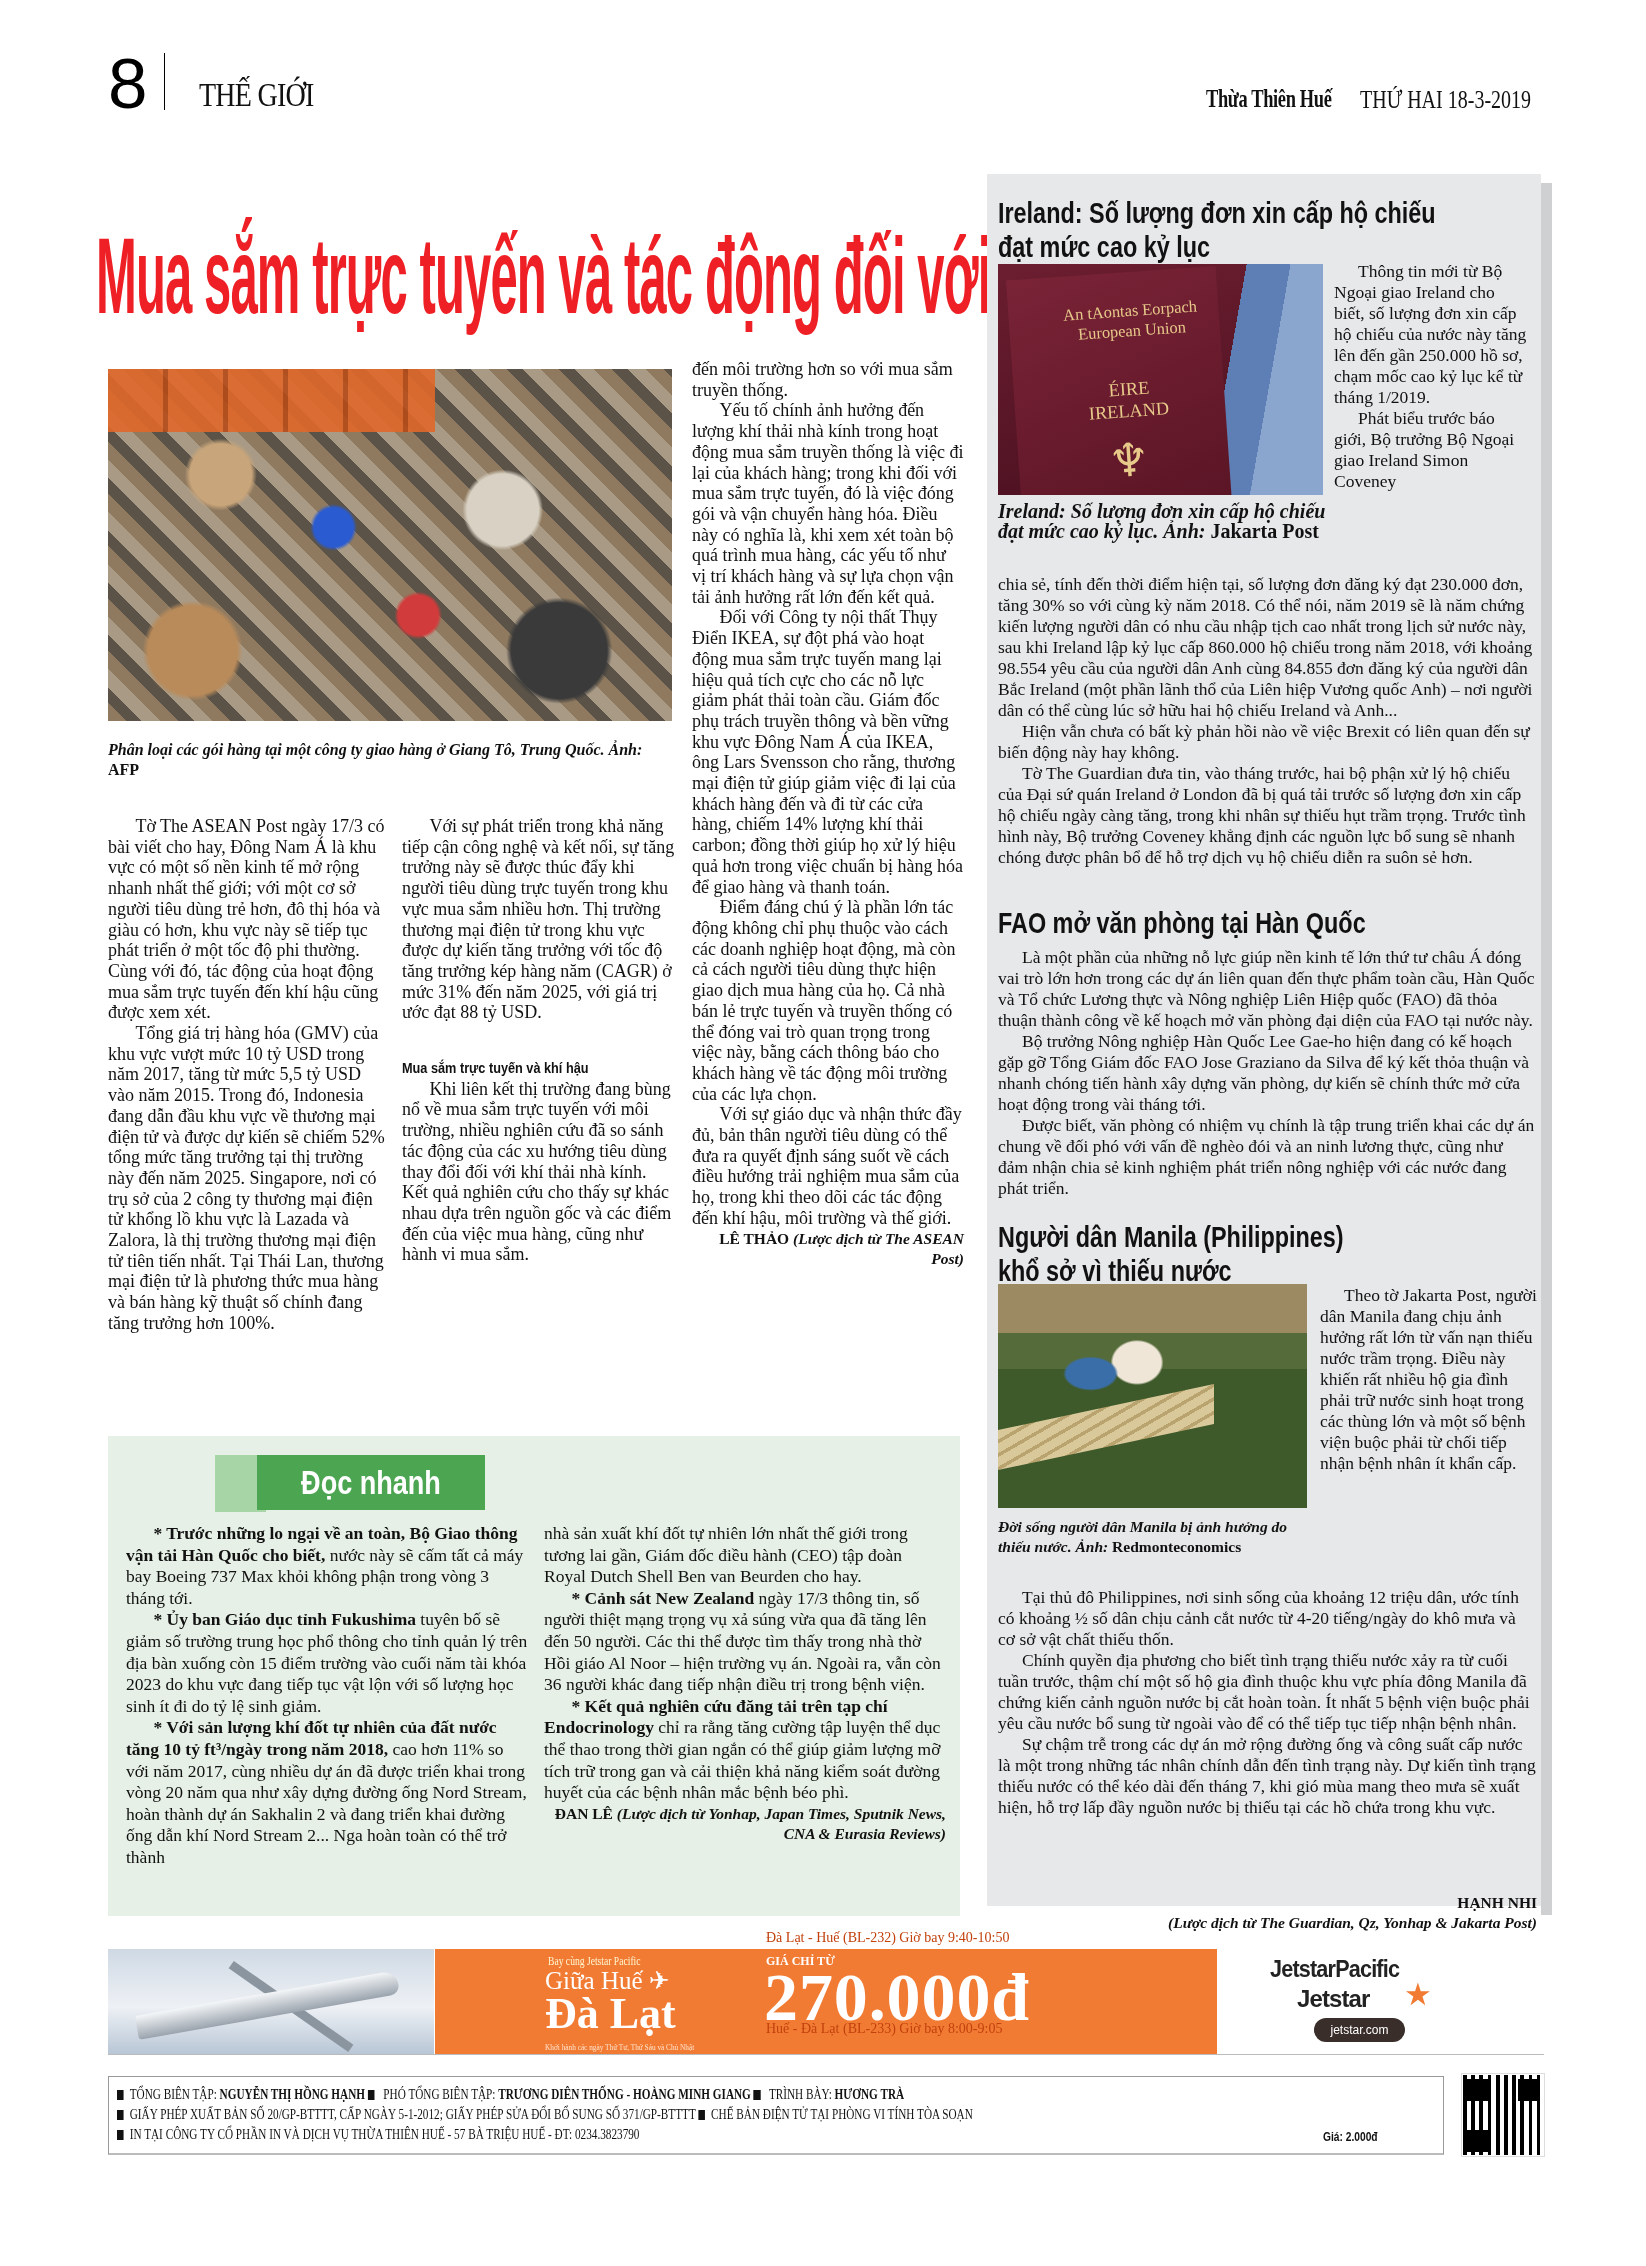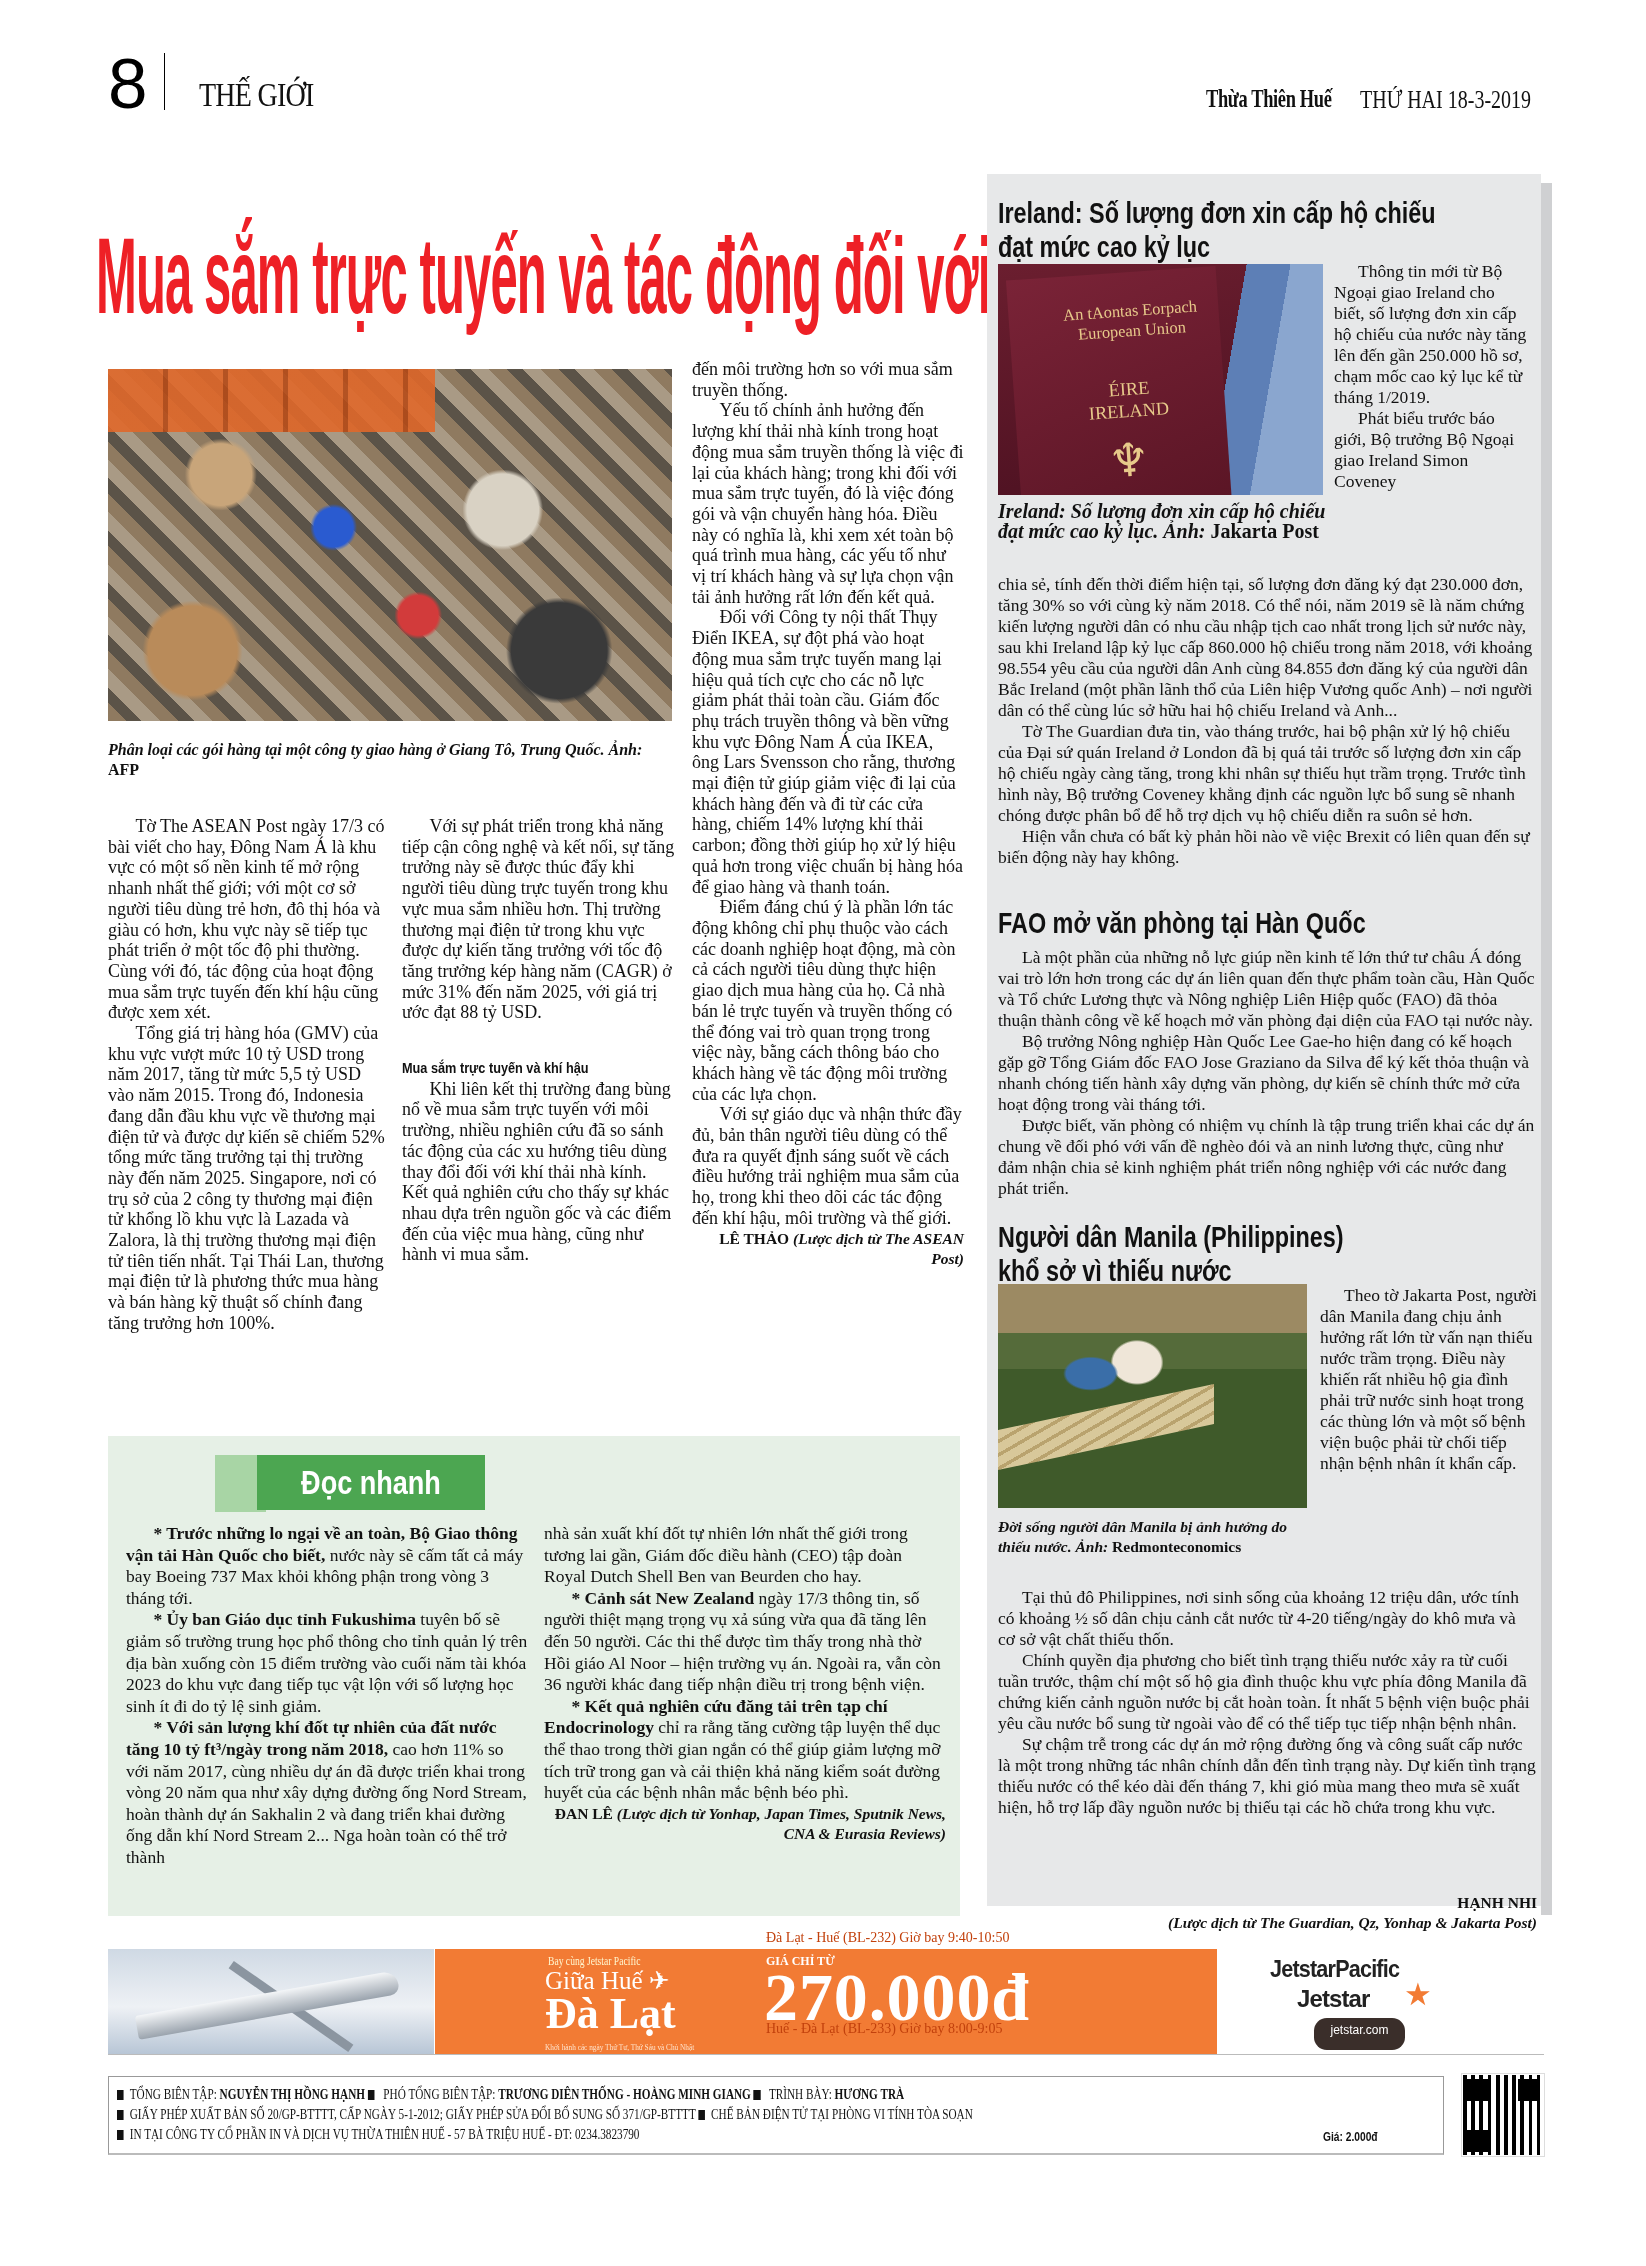--- a/index.html
+++ b/index.html
@@ -90,21 +90,21 @@
   #ad-route2 { left:545px; top:1992px; font-size:44px; color:#fff; font-weight:bold; line-height:1; }
   #ad-days { left:545px; top:2043px; font-size:7.3px; color:#ffe4cc; }
   #ad-price-label { left:766px; top:1954px; font-size:12px; color:#fff; font-weight:bold; }
   #ad-price { left:764px; top:1963px; font-size:68px; color:#fff; font-weight:bold; line-height:1; letter-spacing:0.9px; }
   .ad-sched { font-size:14px; color:#c2410c; }
   #ad-sched1 { left:766px; top:2021px; }
   #ad-sched2 { left:766px; top:1930px; }
   #ad-brand1 { left:1270px; top:1955px; font-family:"Liberation Sans", sans-serif; font-weight:bold; font-size:24px; color:#222; transform:scaleX(0.9); transform-origin:left; letter-spacing:-0.9px; }
   #ad-brand2 { left:1297px; top:1985px; font-family:"Liberation Sans", sans-serif; font-weight:bold; font-size:24px; color:#222; letter-spacing:-0.9px; }
   #ad-star { left:1404px; top:1979px; font-size:31px; color:#f27b34; line-height:1; }
-  #ad-url { left:1314px; top:2018px; width:91px; height:32px; background:#3a2e2a; color:#fff; border-radius:12.8px; font-family:"Liberation Sans", sans-serif; font-size:12px; line-height:24px; text-align:center; }
+  #ad-url { left:1314px; top:2018px; width:91px; height:24px; background:#3a2e2a; color:#fff; border-radius:12.8px; font-family:"Liberation Sans", sans-serif; font-size:12px; line-height:24px; text-align:center; }
 
   
   #footer { left:108px; top:2076px; width:1334px; height:76px; border:0.9px solid #999; border-bottom:2.7px solid #bbb; }
   .fline { font-size:13.7px; line-height:20px; white-space:nowrap; transform:scaleX(0.82); transform-origin:left; }
   .fline .sq { display:inline-block; width:8.2px; height:10px; background:#111; margin:0 7.3px 0 0; vertical-align:-0.9px; }
   .fline b { font-weight:bold; }
   #fl1 { left:117px; top:2085px; }
   #fl2 { left:117px; top:2105px; }
   #fl3 { left:117px; top:2125px; }
   #price { left:1323px; top:2129px; font-family:"Liberation Sans", sans-serif; font-weight:bold; font-size:12.8px; transform:scaleX(0.8); transform-origin:left; }
@@ -177,22 +177,22 @@
 <div class="abs caption" id="ire-caption">
   <span>Ireland: Số lượng đơn xin cấp hộ chiếu đạt mức cao kỷ lục. Ảnh:</span>
   <b class="src">Jakarta Post</b>
 </div>
 <div class="abs side-body" id="ire-side">
   <p>Thông tin mới từ Bộ Ngoại giao Ireland cho biết, số lượng đơn xin cấp hộ chiếu của nước này tăng lên đến gần 250.000 hồ sơ, chạm mốc cao kỷ lục kể từ tháng 1/2019.</p>
   <p>Phát biểu trước báo giới, Bộ trưởng Bộ Ngoại giao Ireland Simon Coveney</p>
 </div>
 <div class="abs side-body" id="ire-body">
   <p style="text-indent:0">chia sẻ, tính đến thời điểm hiện tại, số lượng đơn đăng ký đạt 230.000 đơn, tăng 30% so với cùng kỳ năm 2018. Có thể nói, năm 2019 sẽ là năm chứng kiến lượng người dân có nhu cầu nhập tịch cao nhất trong lịch sử nước này, sau khi Ireland lập kỷ lục cấp 860.000 hộ chiếu trong năm 2018, với khoảng 98.554 yêu cầu của người dân Anh cùng 84.855 đơn đăng ký của người dân Bắc Ireland (một phần lãnh thổ của Liên hiệp Vương quốc Anh) – nơi người dân có thể cùng lúc sở hữu hai hộ chiếu Ireland và Anh...</p>
+  <p>Hiện vẫn chưa có bất kỳ phản hồi nào về việc Brexit có liên quan đến sự biến động này hay không.</p>
   <p>Tờ The Guardian đưa tin, vào tháng trước, hai bộ phận xử lý hộ chiếu của Đại sứ quán Ireland ở London đã bị quá tải trước số lượng đơn xin cấp hộ chiếu ngày càng tăng, trong khi nhân sự thiếu hụt trầm trọng. Trước tình hình này, Bộ trưởng Coveney khẳng định các nguồn lực bổ sung sẽ nhanh chóng được phân bổ để hỗ trợ dịch vụ hộ chiếu diễn ra suôn sẻ hơn.</p>
-  <p>Hiện vẫn chưa có bất kỳ phản hồi nào về việc Brexit có liên quan đến sự biến động này hay không.</p>
 </div>
 
 <div class="abs side-title" id="fao-title">FAO mở văn phòng tại Hàn Quốc</div>
 <div class="abs side-body" id="fao-body">
   <p>Là một phần của những nỗ lực giúp nền kinh tế lớn thứ tư châu Á đóng vai trò lớn hơn trong các dự án liên quan đến thực phẩm toàn cầu, Hàn Quốc và Tổ chức Lương thực và Nông nghiệp Liên Hiệp quốc (FAO) đã thỏa thuận thành công về kế hoạch mở văn phòng đại diện của FAO tại nước này.</p>
   <p>Bộ trưởng Nông nghiệp Hàn Quốc Lee Gae-ho hiện đang có kế hoạch gặp gỡ Tổng Giám đốc FAO Jose Graziano da Silva để ký kết thỏa thuận và nhanh chóng tiến hành xây dựng văn phòng, dự kiến sẽ chính thức mở cửa hoạt động trong vài tháng tới.</p>
   <p>Được biết, văn phòng có nhiệm vụ chính là tập trung triển khai các dự án chung về đối phó với vấn đề nghèo đói và an ninh lương thực, cũng như đảm nhận chia sẻ kinh nghiệm phát triển nông nghiệp với các nước đang phát triển.</p>
 </div>
 
 <div class="abs side-title" id="mnl-title">

